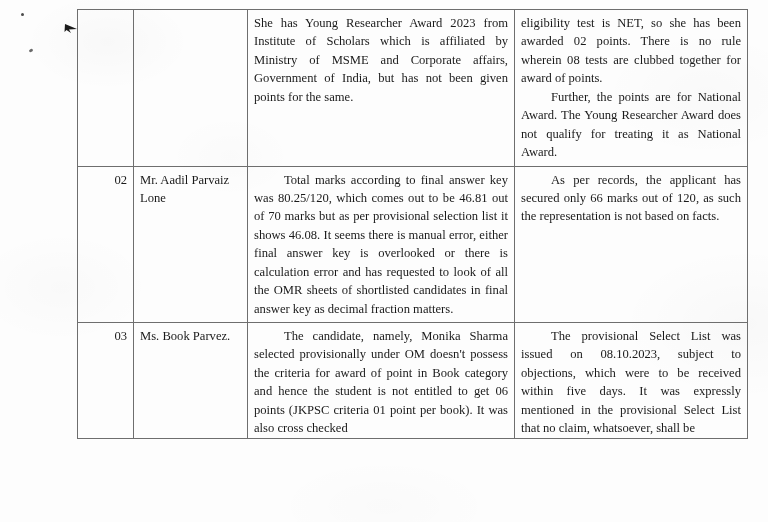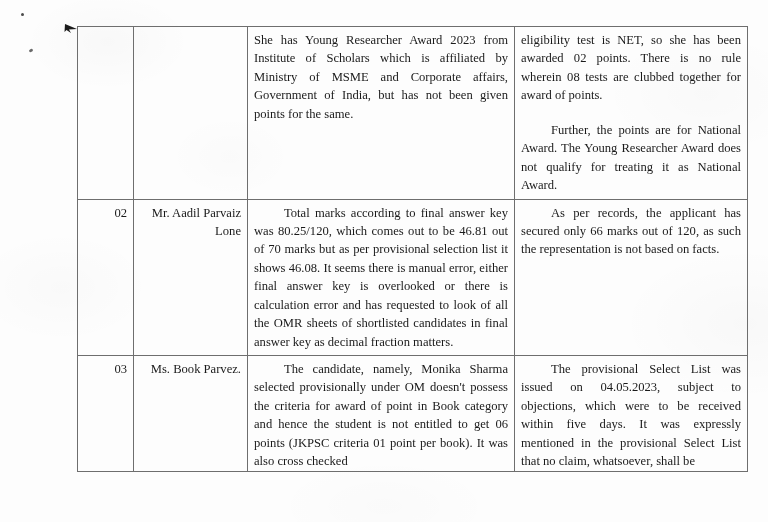--- a/index.html
+++ b/index.html
@@ -45,51 +45,51 @@
     top: 20px;
     width: 14px;
     height: 11px;
     color: #1b1b1b;
   }
 
   
   #doc-table {
     position: absolute;
     left: 77px;
-    top: 26px;
+    top: 9px;
     width: 615px;
     border-collapse: collapse;
     table-layout: fixed;
   }
   #doc-table td {
     border: 1px solid #6e6e6e;
     vertical-align: top;
     padding: 4px 6px 4px 6px;
     font-size: 12.6px;
     line-height: 1.465;
   }
   .col-sno   { width: 40px;  text-align: right;   padding-left: 9px !important; }
-  .col-name  { width: 101px; text-align: right; }
+  .col-name  { width: 101px; text-align: left; }
   .col-rep   { width: 254px; text-align: justify; text-align-last: left; }
   .col-reply { width: 220px; text-align: justify; text-align-last: left; }
 
   .col-sno,
   .col-name {
     line-height: 1.42;
   }
 
   .para {
     margin: 0;
     text-align: justify;
     text-align-last: left;
     text-indent: 30px;
     hyphens: none;
   }
   .para.no-indent { text-indent: 0; }
-  .para + .para { margin-top: 16px; }
+  .para + .para { margin-top: 0; }
 
   
   #row-03 td { padding-bottom: 0; }
 </style>
 </head>
 <body>
 
 <div id="page">
 
   <span class="ink-dot" id="ink-dot-1"></span>
@@ -127,19 +127,19 @@
         </td>
       </tr>
 
       <tr id="row-03">
         <td class="col-sno">03</td>
         <td class="col-name">Ms. Book Parvez.</td>
         <td class="col-rep">
           <p class="para">The candidate, namely, Monika Sharma selected provisionally under OM doesn't possess the criteria for award of point in Book category and hence the student is not entitled to get 06 points (JKPSC criteria 01 point per book). It was also cross checked</p>
         </td>
         <td class="col-reply">
-          <p class="para">The provisional Select List was issued on 04.05.2023, subject to objections, which were to be received within five days. It was expressly mentioned in the provisional Select List that no claim, whatsoever, shall be</p>
+          <p class="para">The provisional Select List was issued on 08.10.2023, subject to objections, which were to be received within five days. It was expressly mentioned in the provisional Select List that no claim, whatsoever, shall be</p>
         </td>
       </tr>
 
     </tbody>
   </table>
 </div>
 
 </body></html>

